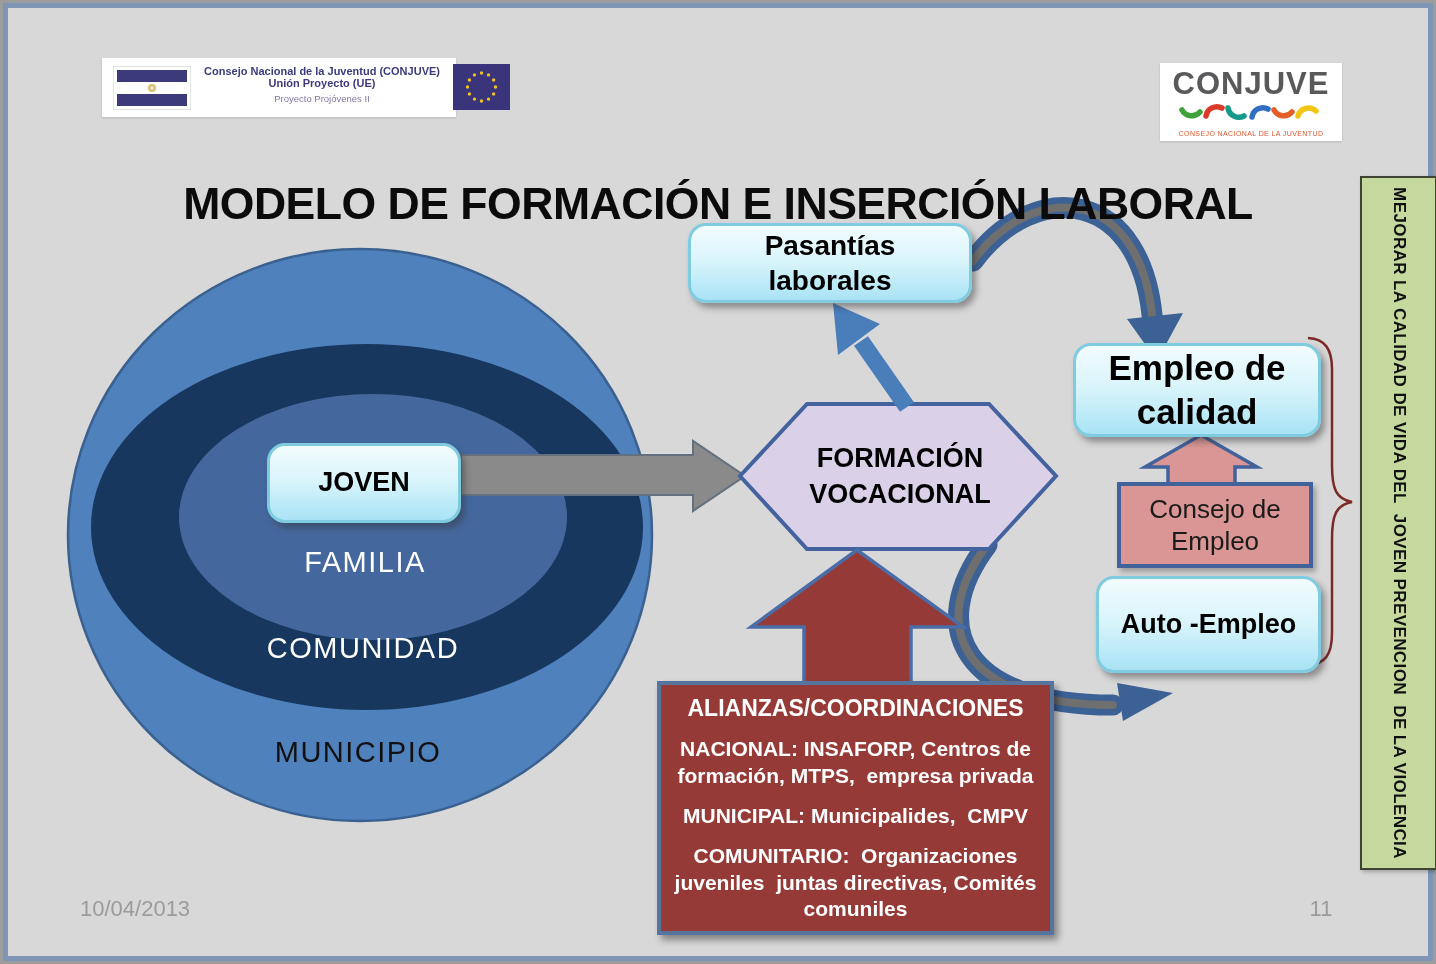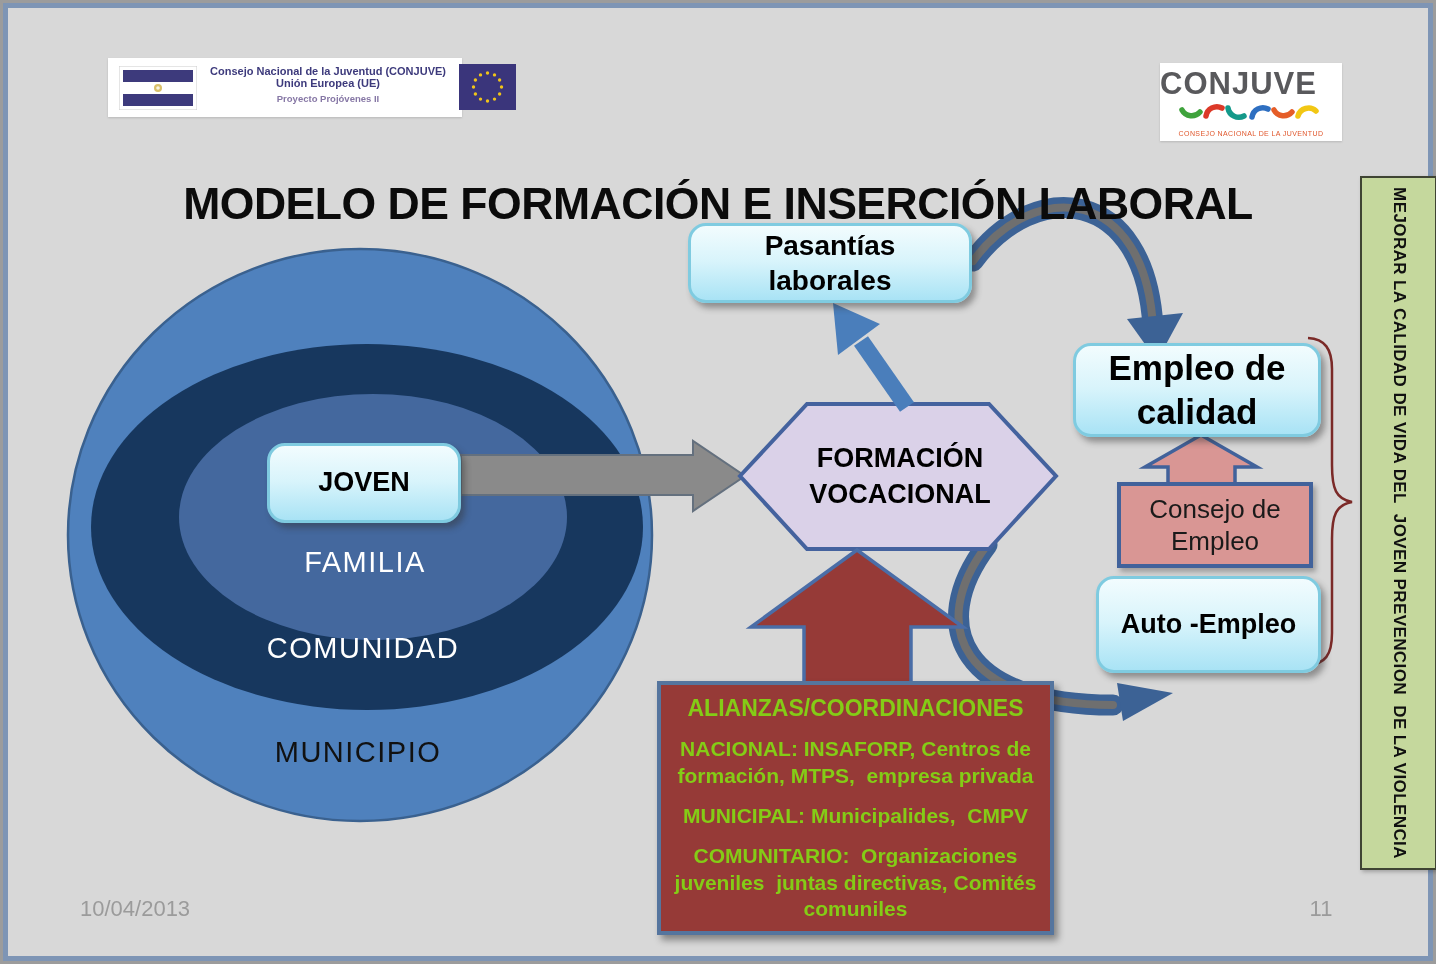--- a/index.html
+++ b/index.html
@@ -23,38 +23,38 @@
   .black-t { color:#111111; }
 
   .hex-label { display:flex; align-items:center; justify-content:center; text-align:center;
                font-size:27px; font-weight:bold; color:#000; line-height:1.35; }
 
   .salmon-box { background:#d99694; border:4px solid #41629b; box-shadow:3px 4px 5px rgba(50,50,50,.35);
                 display:flex; align-items:center; justify-content:center; text-align:center;
                 font-size:26px; color:#1a1a1a; line-height:1.25; }
 
   .red-box { background:#963a37; border:4px solid #55759e; box-shadow:4px 5px 7px rgba(0,0,0,.4);
-             color:#84cc16; text-align:center; padding:10px 10px; }
+             color:#ffffff; text-align:center; padding:10px 10px; }
   .al-title { font-size:23px; font-weight:bold; margin-bottom:14px; }
   .al-line  { font-size:21px; font-weight:bold; line-height:1.28; margin-bottom:13px; white-space:pre-wrap; }
   .al-line:last-child { margin-bottom:0; }
 
   .green-bar { left:1352px; top:168px; width:77px; height:694px; background:#c5d89d;
                border:2px solid #3f4433; box-shadow:2px 2px 4px rgba(0,0,0,.25); }
   .green-bar-inner { position:absolute; width:694px; height:77px; left:50%; top:50%;
                      transform:translate(-50%,-50%) rotate(90deg);
                      display:flex; align-items:center; justify-content:center;
                      font-size:17px; font-weight:bold; color:#101010; white-space:pre; letter-spacing:0.4px; }
 
   .footer-text { font-size:22px; color:#9b9b9b; }
 
   .banner-line1 { font-size:11px; font-weight:bold; color:#3d3a7c; }
-  .banner-line3 { font-size:9.5px; color:#8677a5; margin-top:4px;font-weight:bold; }
+  .banner-line3 { font-size:9.5px; color:#8677a5; margin-top:4px; }
 
-  .conjuve-word { font-size:31px; font-weight:bold; color:#59595c; letter-spacing:1px; text-align:left; }
+  .conjuve-word { font-size:31px; font-weight:bold; color:#59595c; letter-spacing:1px; text-align:center; }
   .conjuve-tag  { font-size:7px; color:#e0572c; letter-spacing:.4px; text-align:center; }
 </style>
 </head>
 <body>
 
 <div class="slide">
 
   <svg class="shapes" viewBox="0 0 1426 952">
 
     <ellipse cx="352" cy="527" rx="292" ry="286" fill="#4f81bd" stroke="#3a618f" stroke-width="2.5"></ellipse>
@@ -76,31 +76,31 @@
     <polygon points="849,542 955,619 903,619 903,679 796,679 796,619 743,619" fill="#963a37" stroke="#4a6da7" stroke-width="3.5"></polygon>
 
     <line x1="899" y1="399" x2="853" y2="333" stroke="#4a7ebb" stroke-width="17"></line>
     <polygon points="825,295 872,316 830,347" fill="#4a7ebb"></polygon>
 
     <polygon points="1193,427 1249,459 1227,459 1227,479 1160,479 1160,459 1137,459" fill="#d99694" stroke="#41629b" stroke-width="3.5"></polygon>
 
     <path d="M 1300 330 C 1317 331 1324 341 1324 361 L 1324 457 C 1324 481 1328 491 1344 494 C 1328 497 1324 507 1324 531 L 1324 625 C 1324 647 1317 656 1300 657" fill="none" stroke="#7b2a28" stroke-width="2.5"></path>
   </svg>
 
-  <div class="abs panel" style="left:100px; top:50px; width:354px; height:59px;">
+  <div class="abs panel" style="left:94px; top:50px; width:354px; height:59px;">
     <svg class="abs" style="left:11px; top:8px;" width="78" height="44">
       <rect width="78" height="44" fill="#ffffff" stroke="#cccccc" stroke-width="1"></rect>
       <rect x="4" y="4" width="70" height="12" fill="#3d3a7c"></rect>
       <rect x="4" y="28" width="70" height="12" fill="#3d3a7c"></rect>
       <circle cx="39" cy="22" r="4" fill="#d9c06a"></circle>
       <circle cx="39" cy="22" r="1.8" fill="#f7f3e2"></circle>
     </svg>
     <div class="abs" style="left:95px; top:7px; width:250px; text-align:center;">
       <div class="banner-line1">Consejo Nacional de la Juventud (CONJUVE)</div>
-      <div class="banner-line1">Unión Europea (UE)</div>
+      <div class="banner-line1">Unión Proyecto (UE)</div>
       <div class="banner-line3">Proyecto Projóvenes II</div>
     </div>
     <svg class="abs" style="left:351px; top:6px;" width="57" height="46">
       <rect width="57" height="46" fill="#3a357b"></rect>
       <g fill="#f0c419">
         <circle cx="28.5" cy="9" r="1.7"></circle>
           <circle cx="35.5" cy="10.9" r="1.7"></circle>
           <circle cx="40.6" cy="16" r="1.7"></circle>
         <circle cx="42.5" cy="23" r="1.7"></circle>
           <circle cx="40.6" cy="30" r="1.7"></circle>

